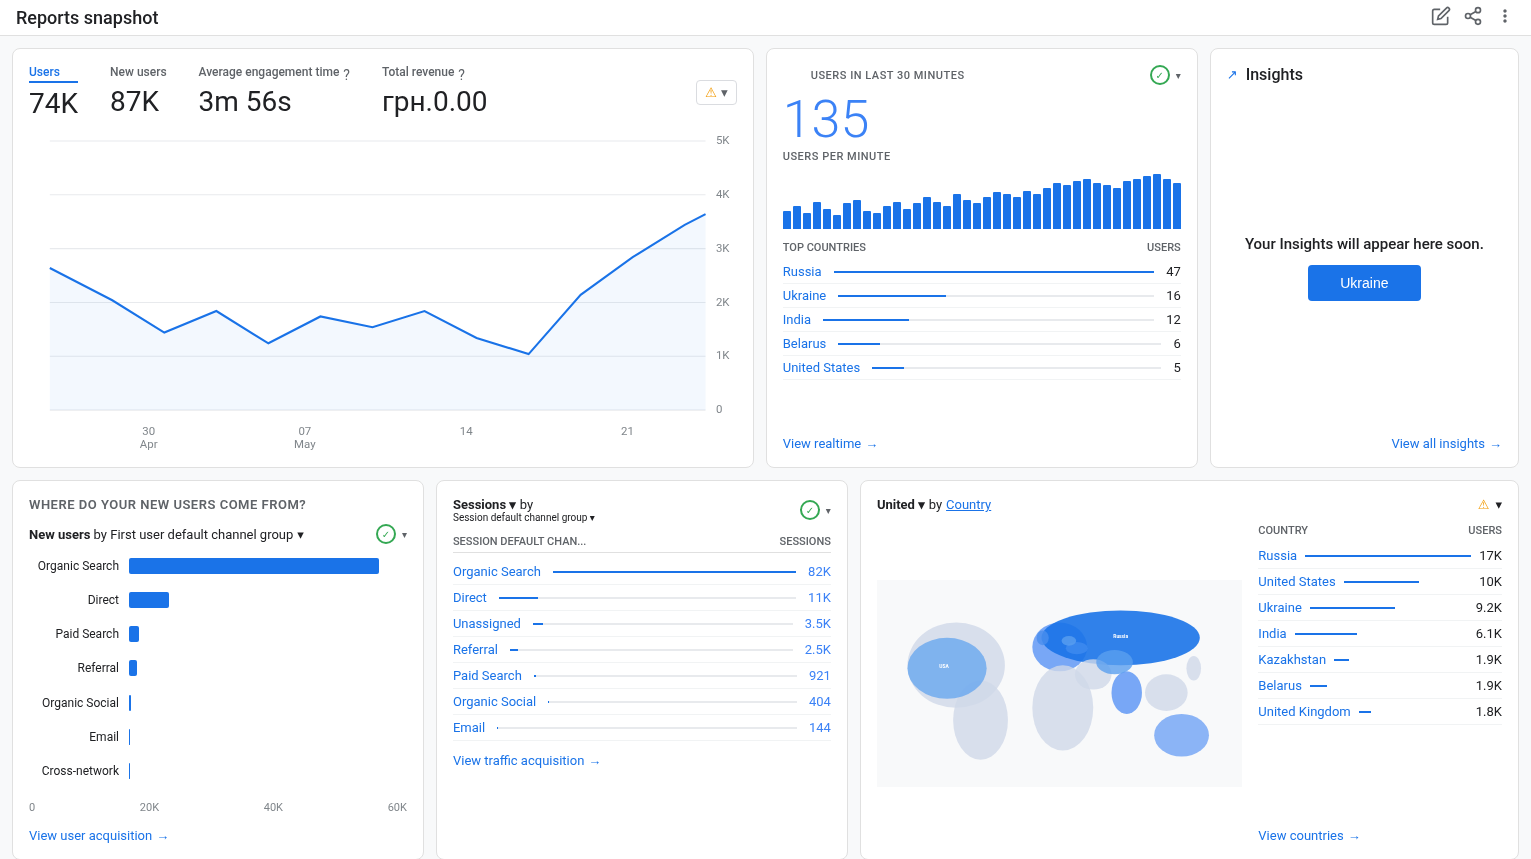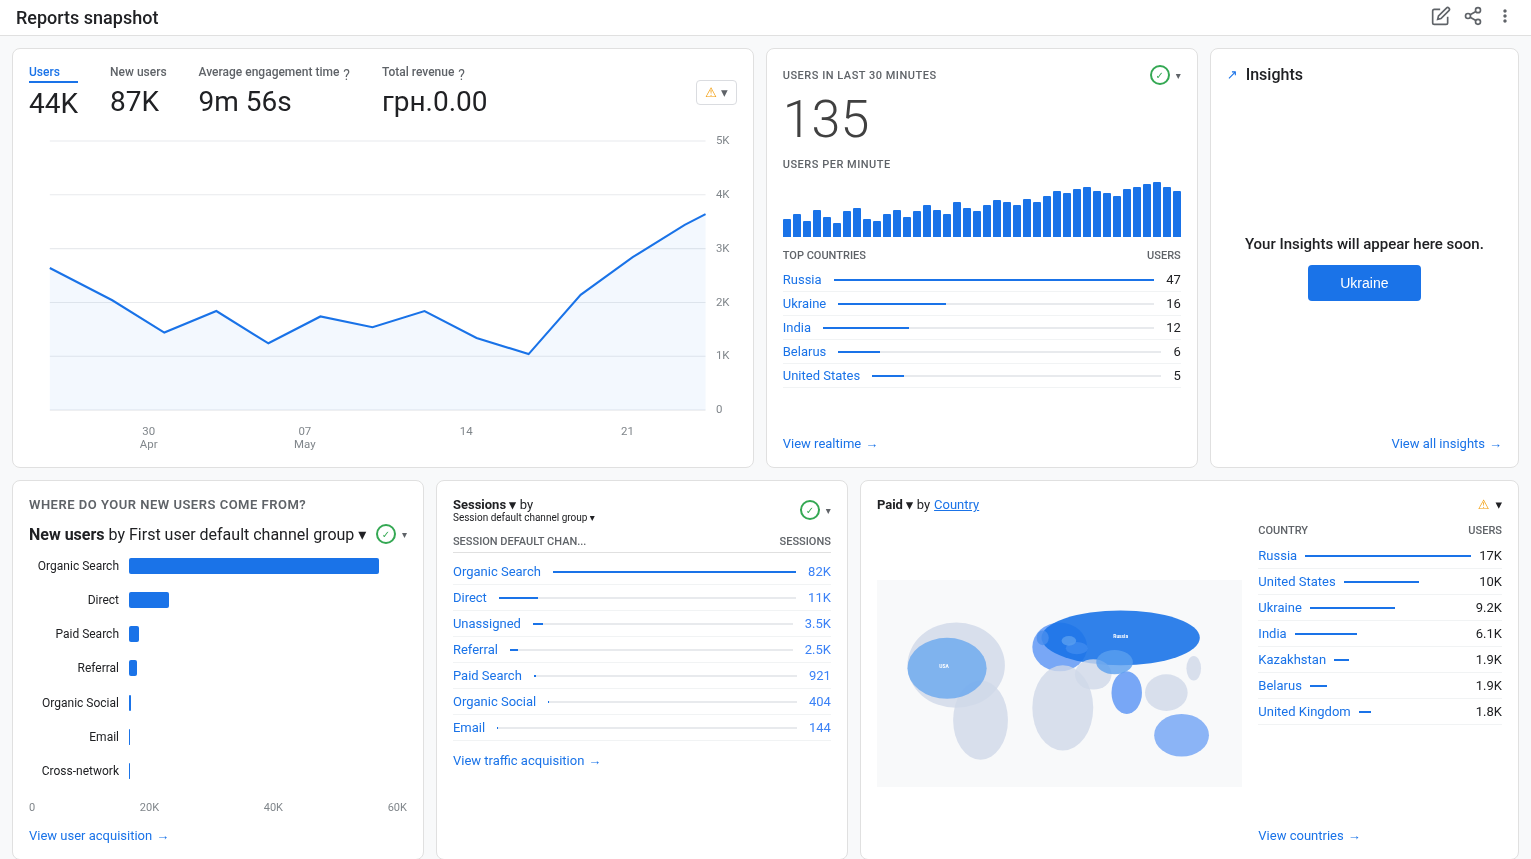--- a/index.html
+++ b/index.html
@@ -29,23 +29,23 @@
     .metric-value { font-size: 28px; font-weight: 400; color: #202124; }
     .metric-help { display: flex; align-items: center; gap: 4px; }
     .metric-alert { display: flex; align-items: center; gap: 6px; margin-left: auto; }
     .alert-btn { display: flex; align-items: center; gap: 4px; border: 1px solid #dadce0; border-radius: 4px; padding: 4px 8px; cursor: pointer; background: #fff; }
     .chart-area { flex: 1; position: relative; }
     .chart-svg { width: 100%; height: 100%; }
     .chart-label { font-size: 11px; fill: #80868b; }
 
     
     .realtime-card { flex: 0.9; display: flex; flex-direction: column; }
-    .realtime-header { display: flex; justify-content: space-between; align-items: center; margin-bottom: 4px; }
+    .realtime-header { display: flex; justify-content: space-between; align-items: center; margin-bottom: 4px; margin-left: 28px; }
     .section-label { font-size: 11px; color: #5f6368; font-weight: 500; letter-spacing: 0.5px; }
-    .realtime-count { font-size: 52px; font-weight: 300; color: #404040; margin-bottom: 8px; }
+    .realtime-count { font-size: 52px; font-weight: 300; color: #3b82f6; margin-bottom: 0; }
     .upm-label { font-size: 11px; color: #5f6368; font-weight: 500; letter-spacing: 0.5px; margin-bottom: 6px; }
     .bar-chart-mini { display: flex; align-items: flex-end; gap: 2px; height: 60px; margin-bottom: 12px; }
     .bar-mini { background: #1a73e8; width: 8px; border-radius: 1px 1px 0 0; }
     .countries-table { flex: 1; }
     .countries-header { display: flex; justify-content: space-between; font-size: 11px; color: #5f6368; font-weight: 500; margin-bottom: 6px; }
     .country-row { display: flex; align-items: center; justify-content: space-between; padding: 4px 0; border-bottom: 1px solid #f1f3f4; }
     .country-name { color: #1a73e8; font-size: 13px; text-decoration: none; cursor: pointer; }
     .country-bar-wrap { flex: 1; margin: 0 12px; height: 2px; background: #e8eaed; }
     .country-bar { height: 2px; background: #1a73e8; }
     .country-val { font-size: 13px; color: #202124; }
@@ -62,21 +62,21 @@
     .create-btn { background: #1a73e8; color: #fff; border: none; border-radius: 4px; padding: 10px 32px; font-size: 14px; cursor: pointer; }
 
     
     .bottom-row { display: flex; gap: 12px; }
     .bottom-left { flex: 1; }
     .bottom-mid { flex: 1; }
     .bottom-right { flex: 1.6; }
 
     .section-title { font-size: 13px; font-weight: 600; color: #5f6368; letter-spacing: 0.5px; margin-bottom: 12px; }
     .filter-row { display: flex; justify-content: space-between; align-items: center; margin-bottom: 12px; }
-    .filter-btn { display: flex; align-items: flex-end; gap: 4px; font-size: 16px; color: #202124; cursor: pointer; }
+    .filter-btn { display: flex; align-items: flex-end; gap: 4px; font-size: 13px; color: #202124; cursor: pointer; }
     .badge-ok { display: inline-flex; align-items: center; justify-content: center; width: 20px; height: 20px; border-radius: 50%; border: 2px solid #34a853; color: #34a853; font-size: 10px; }
     .status-row { display: flex; align-items: center; gap: 6px; }
     .dropdown-arrow { color: #5f6368; font-size: 10px; }
     .hbar-row { display: flex; align-items: center; margin-bottom: 14px; }
     .hbar-label { width: 100px; font-size: 12px; color: #202124; text-align: right; padding-right: 10px; flex-shrink: 0; }
     .hbar-track { flex: 1; }
     .hbar-fill { height: 16px; border-radius: 2px; }
     .hbar-axis { display: flex; justify-content: space-between; font-size: 11px; color: #80868b; margin-top: 4px; }
     .camp-header { display: flex; justify-content: space-between; font-size: 11px; color: #5f6368; font-weight: 500; margin-bottom: 6px; padding-bottom: 4px; border-bottom: 1px solid #e0e0e0; }
     .camp-row { display: flex; align-items: center; justify-content: space-between; padding: 5px 0; border-bottom: 1px solid #f1f3f4; }
@@ -131,32 +131,32 @@
 </div>
 
 <div class="dashboard">
 
   <div class="top-row">
 
     <div class="card metrics-card">
       <div class="metrics-header">
         <div class="metric-item">
           <span class="metric-label">Users</span>
-          <span class="metric-value">44K</span>
+          <span class="metric-value">74K</span>
         </div>
         <div class="metric-item">
           <span class="metric-label inactive">New users</span>
           <span class="metric-value">87K</span>
         </div>
         <div class="metric-item">
           <div class="metric-help">
             <span class="metric-label inactive">Average engagement time</span>
             <span style="color:#5f6368;font-size:14px;">?</span>
           </div>
-          <span class="metric-value">9m 56s</span>
+          <span class="metric-value">3m 56s</span>
         </div>
         <div class="metric-item">
           <div class="metric-help">
             <span class="metric-label inactive">Total revenue</span>
             <span style="color:#5f6368;font-size:14px;">?</span>
           </div>
           <span class="metric-value">грн.0.00</span>
         </div>
         <div class="metric-alert">
           <button class="alert-btn">
@@ -465,21 +465,21 @@
           <span>View traffic acquisition</span>
           <span>→</span>
         </div>
       </div>
     </div>
 
     <div class="bottom-right">
       <div class="bottom-card map-card">
         <div class="map-header">
           <div style="display:flex;align-items:center;gap:4px;font-size:13px;">
-            <strong>Paid ▾</strong>
+            <strong>United ▾</strong>
             <span>by</span>
             <span style="text-decoration:underline;color:#1a73e8;">Country</span>
           </div>
           <div class="status-row">
             <span style="color:#f29900;">⚠</span>
             <span>▾</span>
           </div>
         </div>
         <div class="map-area">
 

